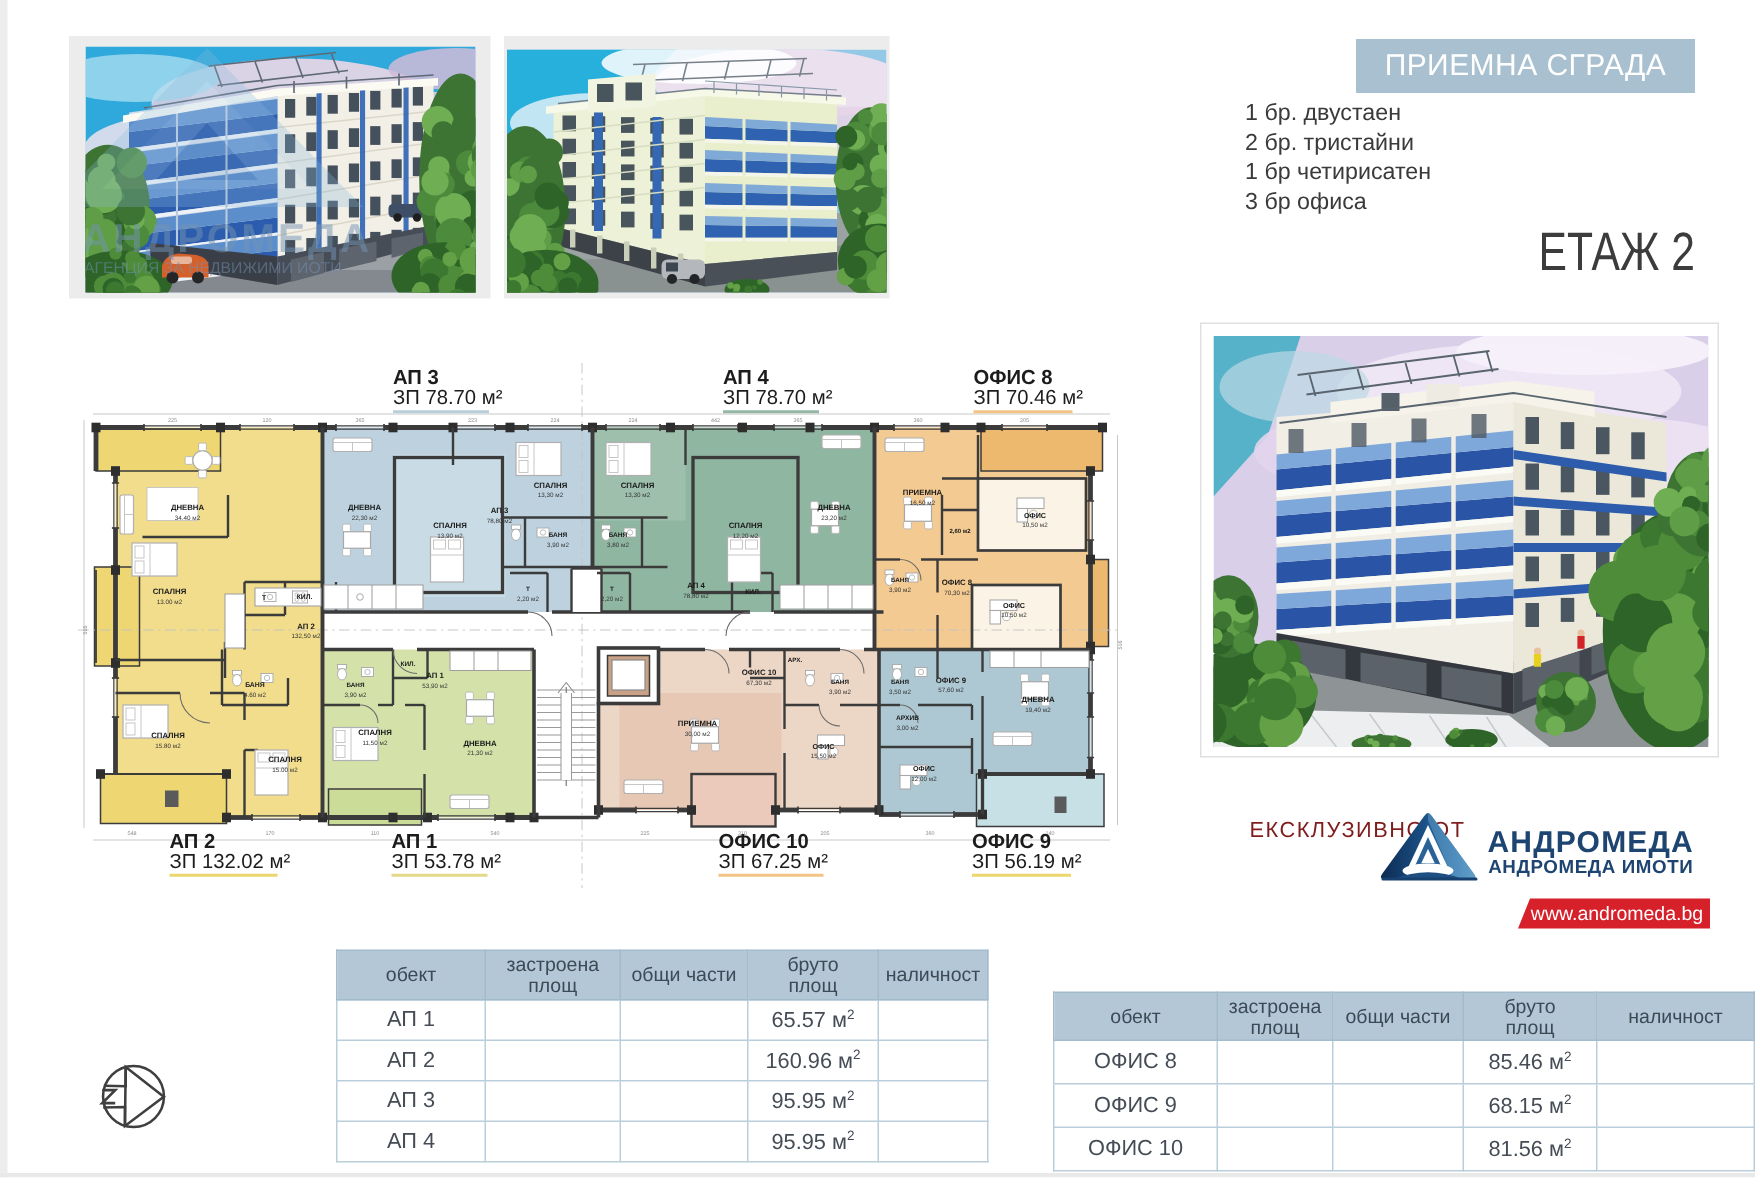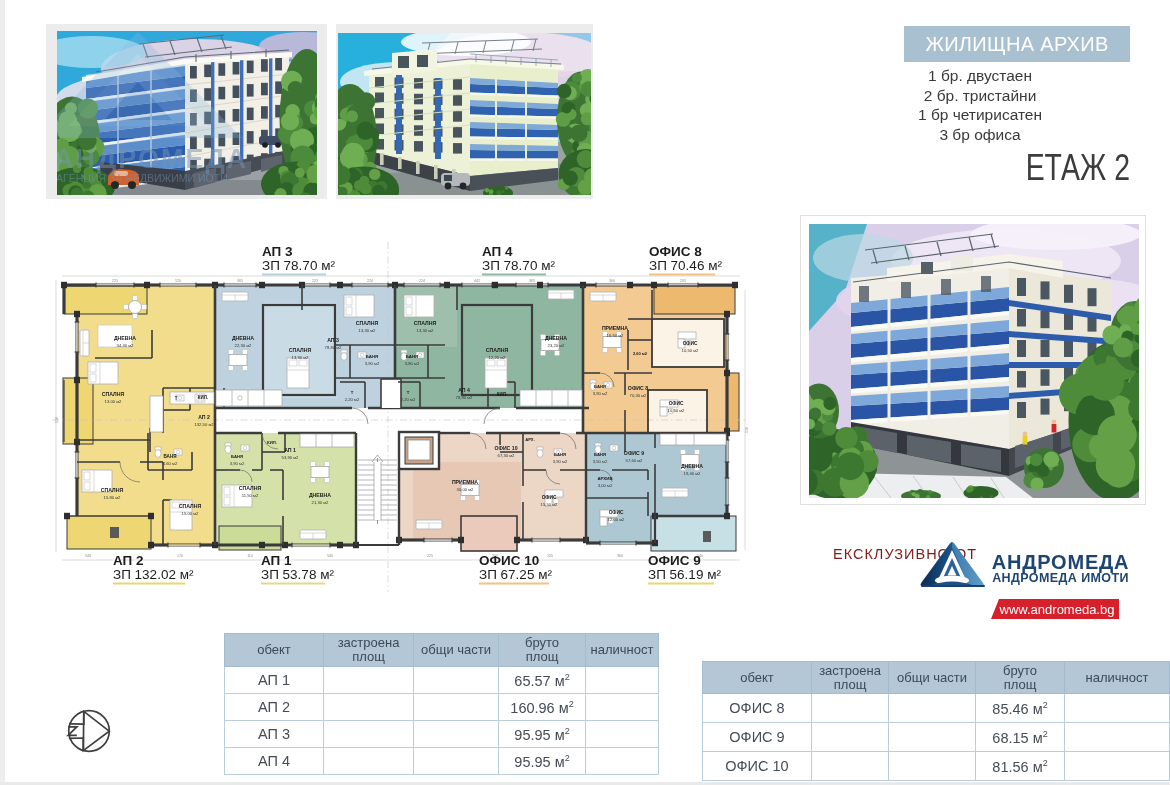--- a/index.html
+++ b/index.html
@@ -503,23 +503,23 @@
             <circle cx="163.7" cy="174.8" r="2.9" fill="#4f8c3a"></circle>
             <circle cx="164.2" cy="175.1" r="2.3" fill="#3c7830"></circle>
             <circle cx="151.0" cy="166.3" r="2.2" fill="#63a046"></circle>
             <circle cx="155.1" cy="167.6" r="2.4" fill="#63a046"></circle>
           </g>
 </g>
       </g>
 </svg>
 </div>
 
-<div class="abs" style="left:904px;top:26px;width:226px;height:36px;background:#a8c0cf;color:#fff;font-size:20px;letter-spacing:0.3px;text-align:center;line-height:36px;white-space:nowrap;">ЖИЛИЩНА АРХИВ</div>
-
-<div class="abs" style="left:830px;top:66px;width:300px;text-align:center;font-size:15.5px;color:#3a3a3a;line-height:19.5px;">1 бр. двустаен<br>2 бр. тристайни<br>1 бр четирисатен<br>3 бр офиса</div>
+<div class="abs" style="left:904px;top:26px;width:226px;height:36px;background:#a8c0cf;color:#fff;font-size:20px;letter-spacing:0.3px;text-align:center;line-height:36px;white-space:nowrap;">ПРИЕМНА СГРАДА</div>
+
+<div class="abs" style="left:830px;top:66px;width:300px;text-align:left;font-size:15.5px;color:#3a3a3a;line-height:19.5px;">1 бр. двустаен<br>2 бр. тристайни<br>1 бр четирисатен<br>3 бр офиса</div>
 
 <div class="abs" style="left:830px;top:147px;width:300px;text-align:right;font-size:36px;color:#3c3c3c;transform:scaleX(0.79);transform-origin:100% 50%;">ЕТАЖ 2</div>
 
 <div class="abs" style="left:800px;top:215px;width:346px;height:290px;background:#fff;border:1px solid #e0e0e0;box-sizing:border-box;">
 <svg id="photo3" width="344" height="288" viewBox="0 0 344 288">
 <g>
         <clipPath id="c3">
           <rect x="8" y="8" width="330" height="274"></rect>
         </clipPath>
 <g clip-path="url(#c3)">
@@ -809,21 +809,21 @@
 <ellipse cx="33" cy="39.5" rx="17" ry="4.8" fill="#fff"></ellipse>
 <path d="M10,45 Q33,36 56,45 Z" fill="#1d4f82"></path>
 <rect x="2" y="44" width="64" height="2" fill="#16416e" rx="1"></rect>
 </svg>
 </div>
 
 <div class="abs" style="left:988px;top:551px;width:145px;text-align:center;color:#1e4571;font-weight:bold;font-size:20px;letter-spacing:0.8px;white-space:nowrap;">АНДРОМЕДА</div>
 
 <div class="abs" style="left:988px;top:571px;width:145px;text-align:center;color:#1e4571;font-weight:bold;font-size:12.5px;letter-spacing:0.4px;white-space:nowrap;">АНДРОМЕДА ИМОТИ</div>
 
-<div class="abs" style="left:987px;top:598px;width:132px;height:22px;">
+<div class="abs" style="left:1008px;top:598px;width:132px;height:22px;">
 <svg width="132" height="22" viewBox="0 0 132 22">
 <polygon points="12,1 132,1 132,21 4,21" fill="#d6212b"></polygon>
 <text x="70" y="15.5" font-size="13" fill="#fff" text-anchor="middle" font-family="Liberation Sans,sans-serif">www.andromeda.bg</text>
 </svg>
 </div>
 
 <div class="abs" style="left:62px;top:704px;width:54px;height:54px;">
 <svg width="54" height="54" viewBox="0 0 54 54">
 <circle cx="27" cy="27" r="20.3" fill="none" stroke="#3f3f3f" stroke-width="1.7"></circle>
 <polygon points="21.8,7.4 47.2,27.2 21.3,46.6" fill="#fff" stroke="#3f3f3f" stroke-width="1.7" stroke-linejoin="miter"></polygon>

